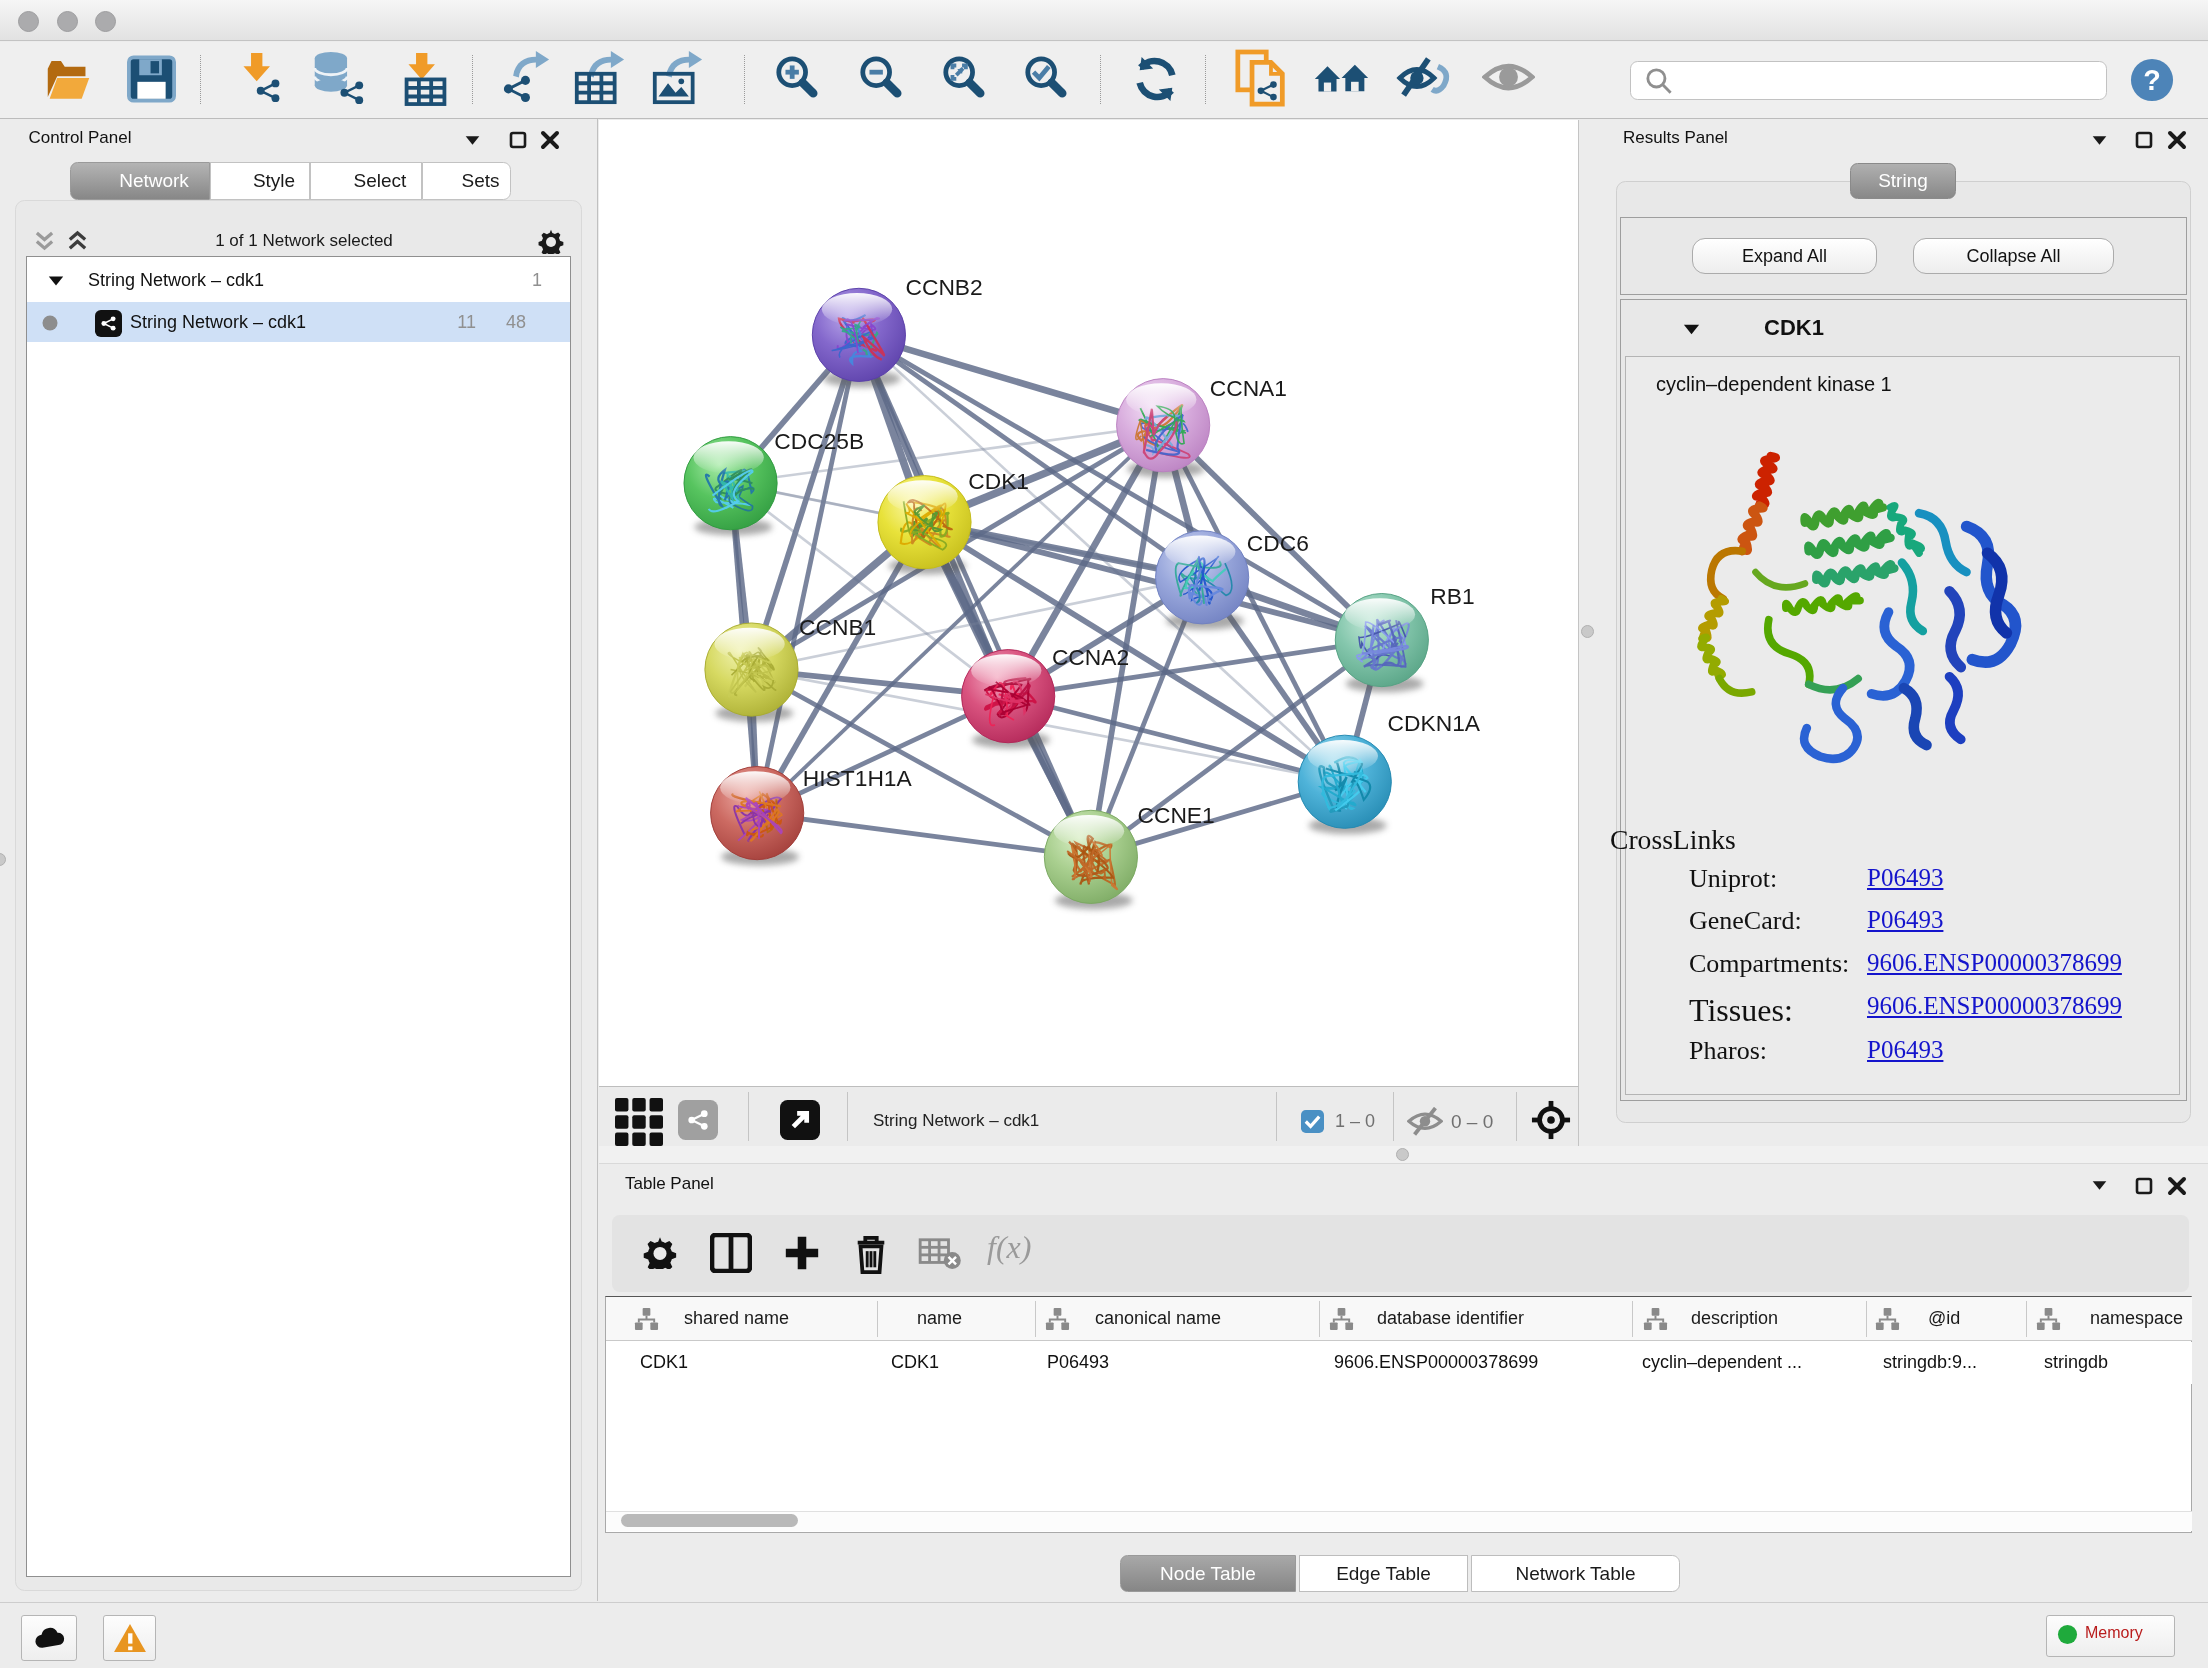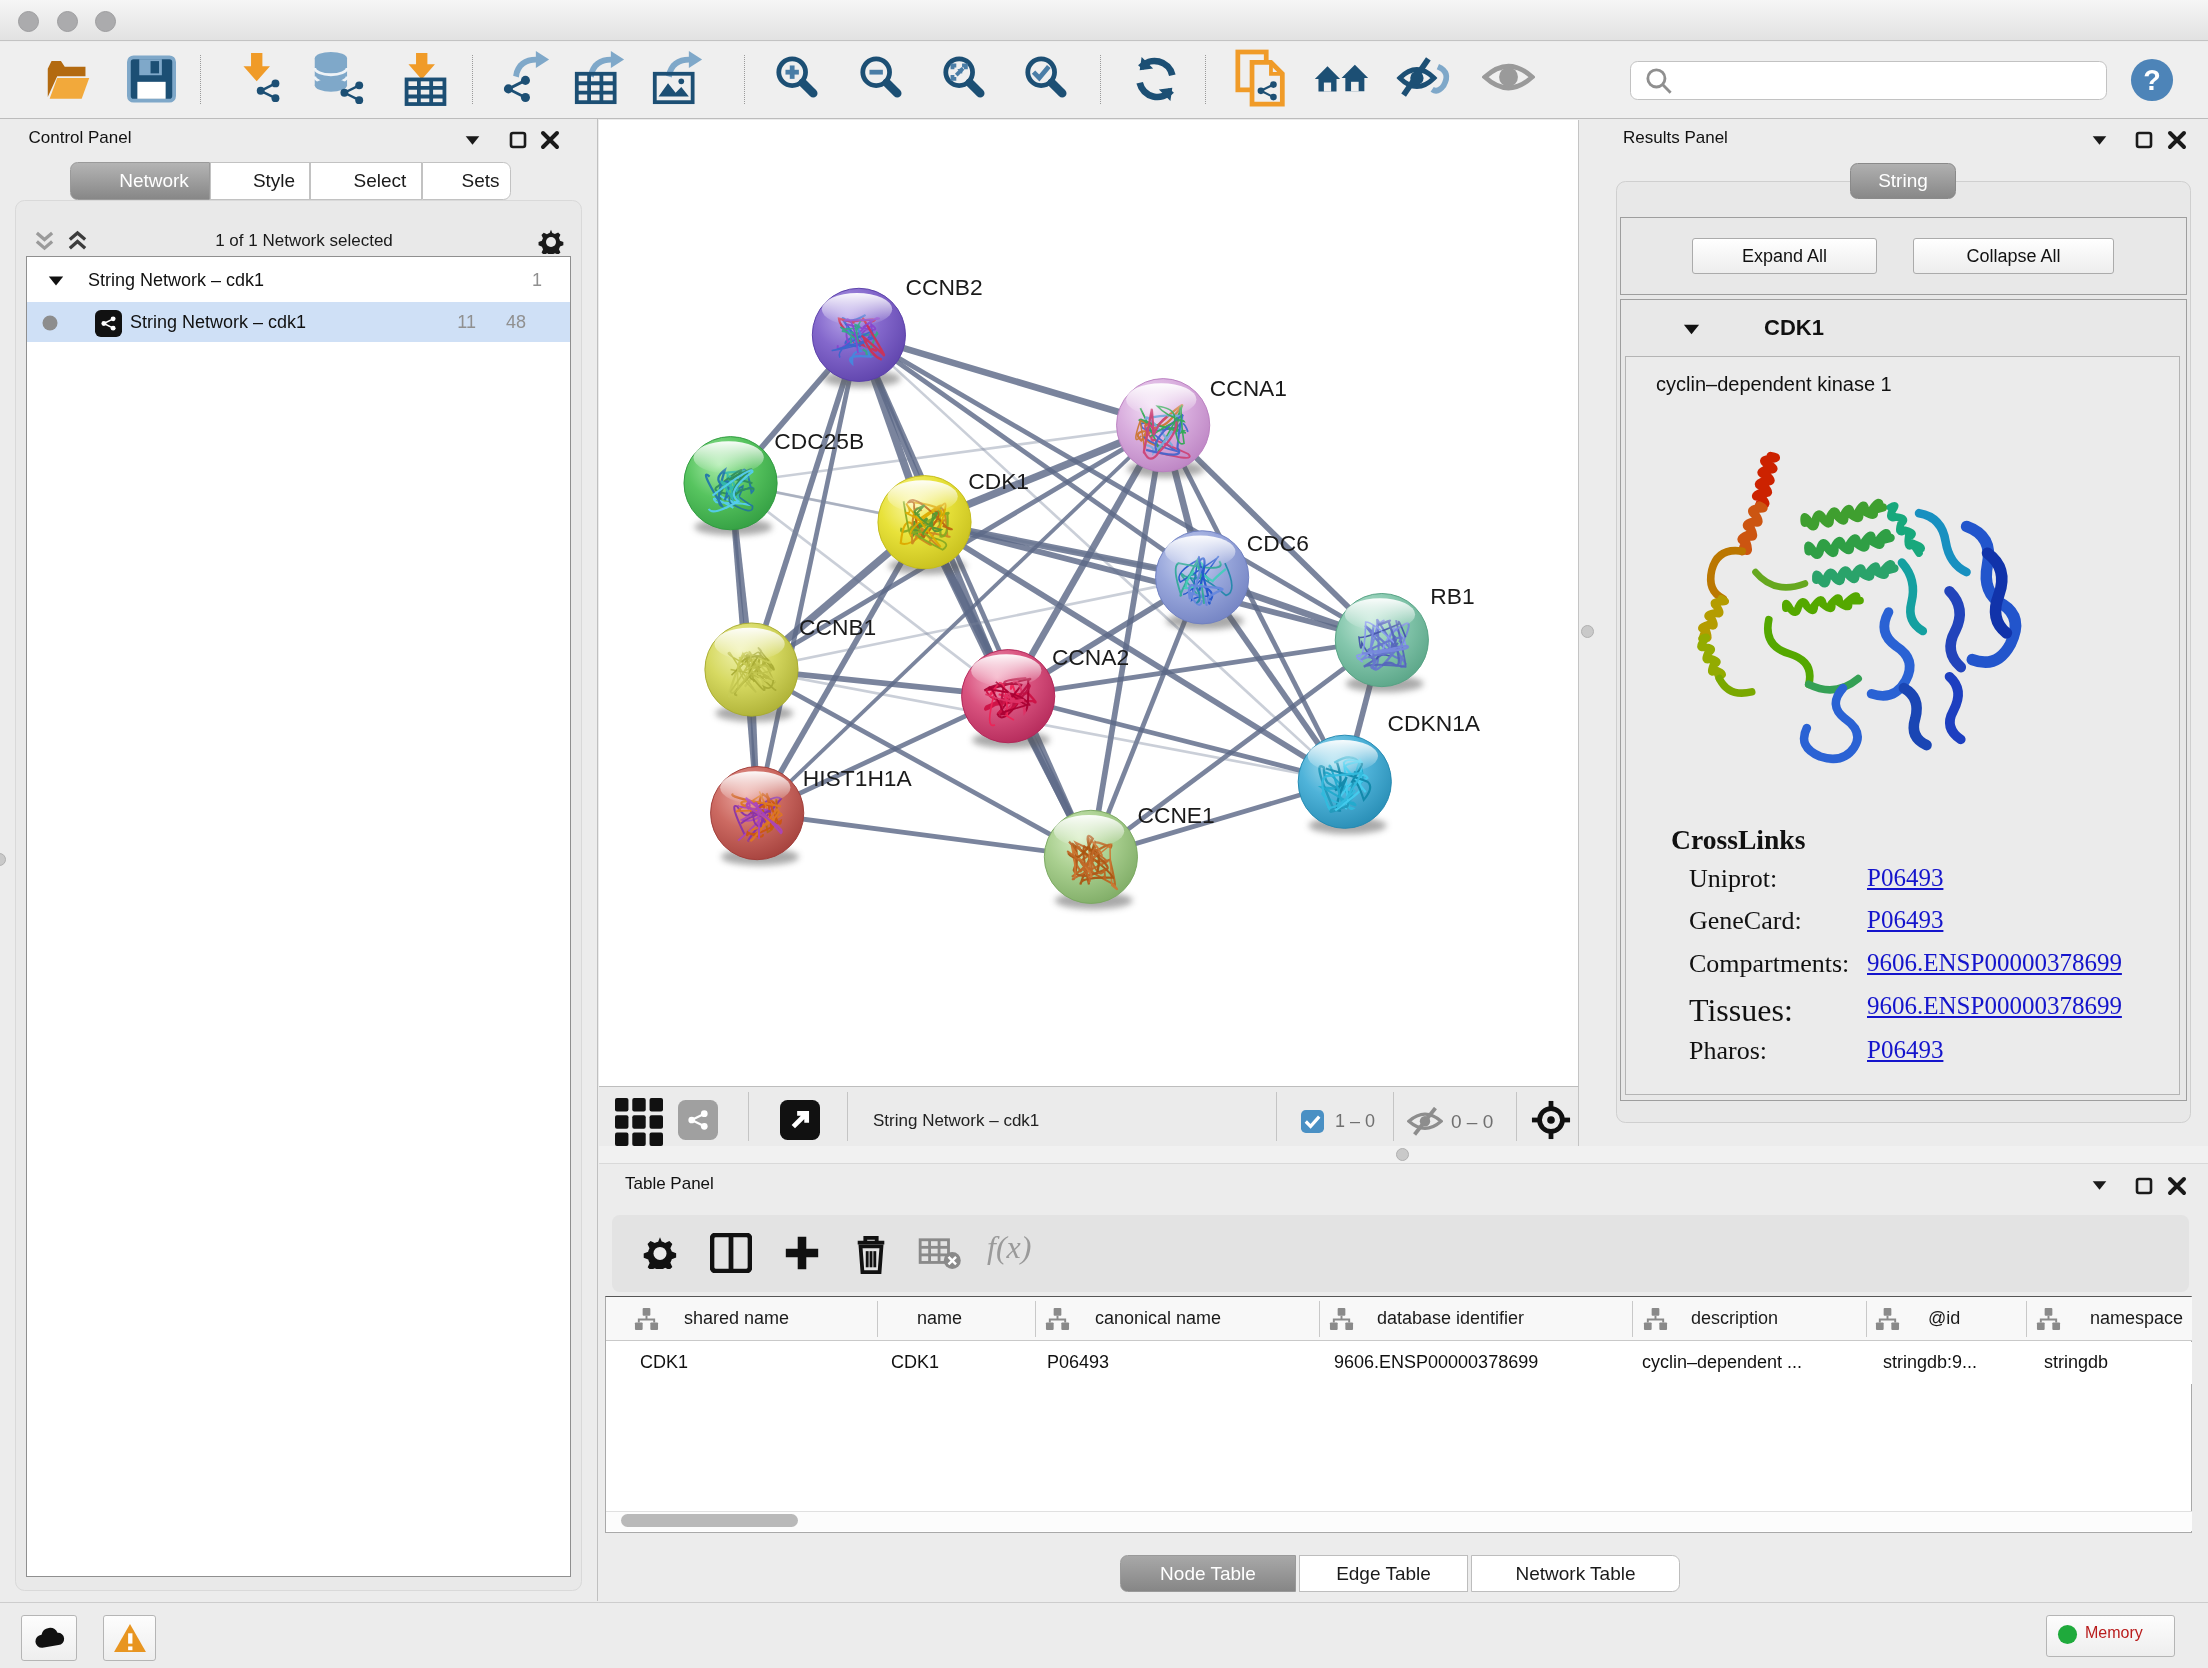--- a/index.html
+++ b/index.html
@@ -17,21 +17,21 @@
 .cpbox{left:15px;top:200px;width:567px;height:1391px;background:#e9e9e9;border:1px solid #d9d9d9;border-radius:9.5px;}
 .netlist{left:26px;top:256px;width:545px;height:1321px;background:#fff;border:1px solid #8f8f8f;}
 .selrow{left:1px;top:47px;width:542px;height:40px;background:#cfe0f6;}
 .graytxt{color:#909090;}
 .canvas{left:599px;top:120px;width:980px;height:966px;background:#fff;border-right:1px solid #c4c4c4;}
 .canvasbar{left:599px;top:1086px;width:980px;height:60px;background:#ebebeb;border-top:1px solid #bdbdbd;border-right:1px solid #c4c4c4;}
 .cbsep{top:1092px;height:49px;width:1px;background:#c4c4c4;}
 .hstrip{left:599px;top:1146px;width:1609px;height:18px;background:#f1f1f1;border-bottom:1px solid #d9d9d9;}
 .results{left:1580px;top:120px;width:629px;height:1026px;background:#ececec;}
 .rbox{background:#e8e8e8;border:1px solid #9e9e9e;}
-.btn{background:linear-gradient(#ffffff,#ededed);border:1px solid #ababab;border-radius:3px;font-size:18px;color:#111;text-align:center;}
+.btn{background:linear-gradient(#ffffff,#ededed);border:1px solid #ababab;border-radius:13px;font-size:18px;color:#111;text-align:center;}
 .serif{font-family:"Liberation Serif",serif;}
 .link{color:#1414cc;text-decoration:underline;}
 .tablepanel{left:599px;top:1164px;width:1609px;height:437px;background:#ececec;}
 .ttool{left:612px;top:1215px;width:1577px;height:77px;background:#e3e3e3;border-radius:7.6px;}
 .tbl{left:605px;top:1296px;width:1587px;height:237px;background:#fff;border:1px solid #a9a9a9;border-top:1.9px solid #555;}
 .thead{left:0;top:0;width:1586px;height:44px;background:#f8f8f8;border-bottom:1px solid #c9c9c9;}
 .thsep{top:3.8px;height:36px;width:1px;background:#c9c9c9;position:absolute;}
 .thtxt{top:10.5px;font-size:18px;color:#1a1a1a;position:absolute;}
 .trow{left:0;top:45px;width:1586px;height:42px;background:#fff;font-size:18px;color:#111;}
 .btab{top:1555px;height:37px;border:1px solid #bdbdbd;background:#fff;color:#1a1a1a;font-size:19px;text-align:center;line-height:35px;}
@@ -659,21 +659,21 @@
     <path d="M250 130 q16 18 10 42 q-5 20 12 30" fill="none" stroke="#14a0a0" stroke-width="9" stroke-linecap="round"></path>
     <path d="M268 78 q24 4 28 30 q4 24 22 32" fill="none" stroke="#1890c0" stroke-width="9" stroke-linecap="round"></path>
     <path d="M318 92 q28 10 22 40 q-6 30 16 42 q22 14 8 42 q-14 26 -40 16" fill="none" stroke="#2255cc" stroke-width="12" stroke-linecap="round"></path>
     <path d="M340 120 q22 16 12 44 q-10 26 8 40" fill="none" stroke="#1133aa" stroke-width="12" stroke-linecap="round"></path>
     <path d="M300 160 q18 18 6 42 q-12 22 6 38" fill="none" stroke="#2244bb" stroke-width="11" stroke-linecap="round"></path>
     <path d="M236 182 q-12 22 8 36 q22 14 10 36 q-12 22 -36 14" fill="none" stroke="#2a62d4" stroke-width="10" stroke-linecap="round"></path>
     <path d="M188 262 q-16 18 2 32 q20 14 10 30 q-12 18 -36 10 q-24 -10 -14 -30" fill="none" stroke="#2a62d4" stroke-width="9" stroke-linecap="round"></path>
     <path d="M252 262 q18 10 12 32 q-6 20 12 28" fill="none" stroke="#1a46b4" stroke-width="11" stroke-linecap="round"></path>
     <path d="M300 250 q16 14 4 36 q-10 18 8 30" fill="none" stroke="#1d3fc0" stroke-width="10" stroke-linecap="round"></path>
   </svg>
-<div class="abs serif" style="left:1671px;top:824px;font-size:27.6px;font-weight:bold;color:#111">CrossLinks</div>
+<div class="abs serif" style="left:1610px;top:824px;font-size:27.6px;font-weight:normal;color:#111">CrossLinks</div>
 <div class="abs serif" style="left:1689px;top:864px;font-size:26px;color:#111">Uniprot:</div>
 <div class="abs serif link" style="left:1867px;top:864px;font-size:25px">P06493</div>
 <div class="abs serif" style="left:1689px;top:906px;font-size:26px;color:#111">GeneCard:</div>
 <div class="abs serif link" style="left:1867px;top:906px;font-size:25px">P06493</div>
 <div class="abs serif" style="left:1689px;top:949px;font-size:26px;color:#111">Compartments:</div>
 <div class="abs serif link" style="left:1867px;top:949px;font-size:25px">9606.ENSP00000378699</div>
 <div class="abs serif" style="left:1689px;top:992px;font-size:32px;color:#111">Tissues:</div>
 <div class="abs serif link" style="left:1867px;top:992px;font-size:25px">9606.ENSP00000378699</div>
 <div class="abs serif" style="left:1689px;top:1036px;font-size:26px;color:#111">Pharos:</div>
 <div class="abs serif link" style="left:1867px;top:1036px;font-size:25px">P06493</div>

